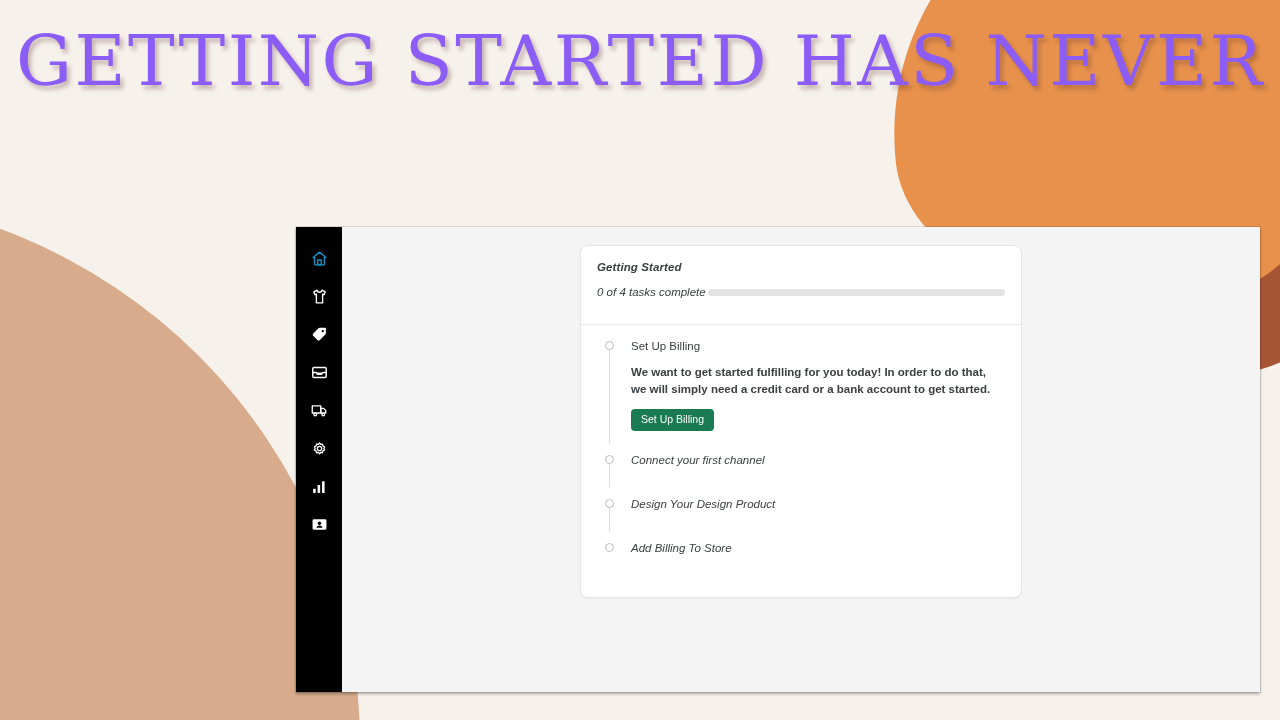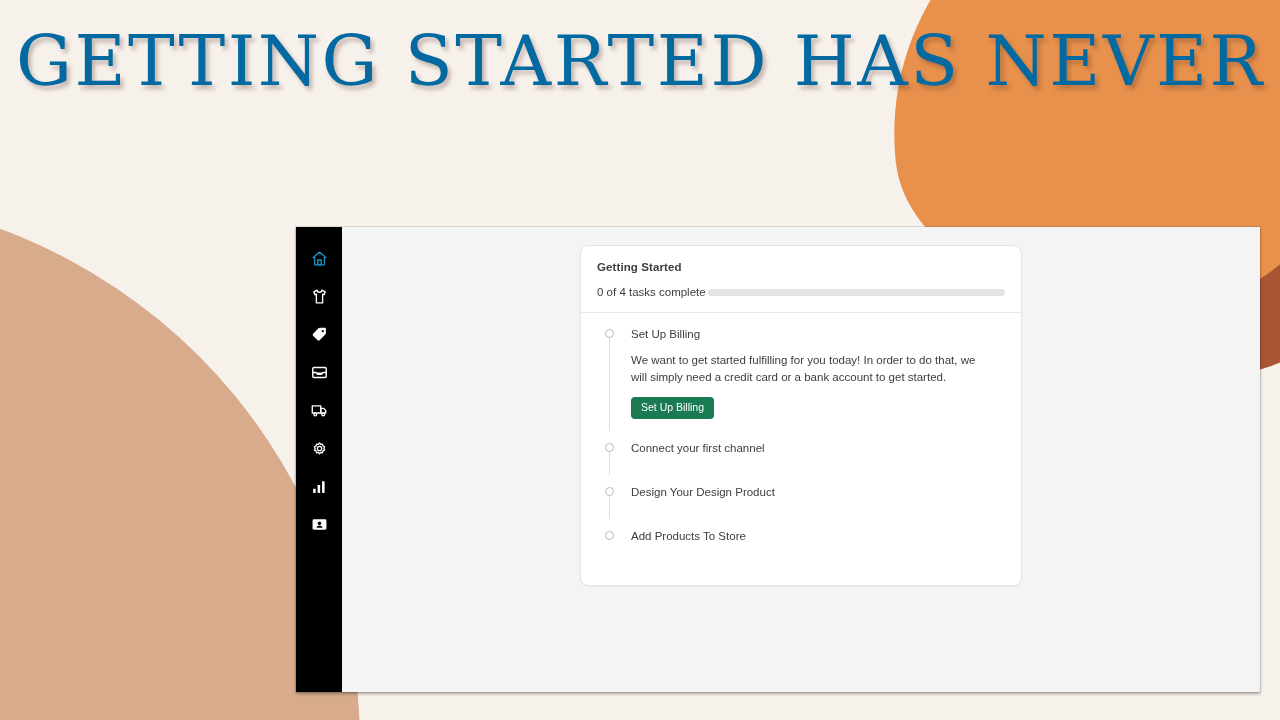--- a/index.html
+++ b/index.html
@@ -64,21 +64,21 @@
     top: 18px;
     width: 1250px;
     z-index: 5;
   }
   #headline .line {
     font-family: "DejaVu Serif", "Liberation Serif", serif;
     font-size: 70px;
     line-height: 86px;
     letter-spacing: 2.5px;
     font-weight: 400;
-    color: #0369a1;
+    color: #8b5cf6;
     text-transform: uppercase;
     white-space: nowrap;
     text-shadow: 3px 4px 4px rgba(90, 50, 40, 0.32);
   }
   #headline .line.l2 {
     margin-top: -4px;
   }
 
   
   #app-panel {
@@ -135,22 +135,23 @@
     position: absolute;
     left: 238px;
     top: 18px;
     width: 440px;
     background: #ffffff;
     border: 1px solid #e4e4e6;
     border-radius: 8px;
     box-shadow: 0 1px 2px rgba(0,0,0,0.04);
   }
   #card-header {
-    padding: 15px 16px 14px 16px;
+    padding: 15px 16px 26px 16px;
     border-bottom: 1px solid #e8e8ea;
+    font-style: italic;
   }
   #card-title {
     font-size: 11.5px;
     font-weight: bold;
     color: #3c4043;
     letter-spacing: 0.1px;
     margin-bottom: 13px;
   }
   #progress-row {
     display: flex;
@@ -219,38 +220,40 @@
     cursor: pointer;
   }
   .task-body {
     margin-top: 11px;
   }
   .task-desc {
     font-size: 11.5px;
     color: #3c4043;
     line-height: 17px;
     max-width: 360px;
+    font-weight: bold;
   }
   .task-action {
     margin-top: 11px;
   }
   .btn-primary {
     display: inline-block;
     background: #1a7a52;
     color: #ffffff;
     font-size: 10.5px;
     font-family: "Liberation Sans", sans-serif;
     padding: 5px 10px 6px 10px;
     border: none;
     border-radius: 4px;
     cursor: pointer;
     line-height: 1;
   }
   .task.gap-lg {
     margin-top: 22px;
+    font-style: italic;
   }
 </style>
 </head>
 <body>
 
 <div id="stage">
 
   <div class="shape shape-rust"></div>
   <div class="shape shape-orange"></div>
   <div class="shape shape-tan"></div>
@@ -377,21 +380,21 @@
 
           <div class="task gap-lg">
             <span class="task-marker"></span>
             <span class="task-connector"></span>
             <div class="task-title">Design Your Design Product</div>
           </div>
 
           <div class="task gap-lg">
             <span class="task-marker"></span>
 
-            <div class="task-title">Add Products To Store</div>
+            <div class="task-title">Add Billing To Store</div>
           </div>
 
         </div>
 
       </div>
 
     </div>
 
   </div>
 

